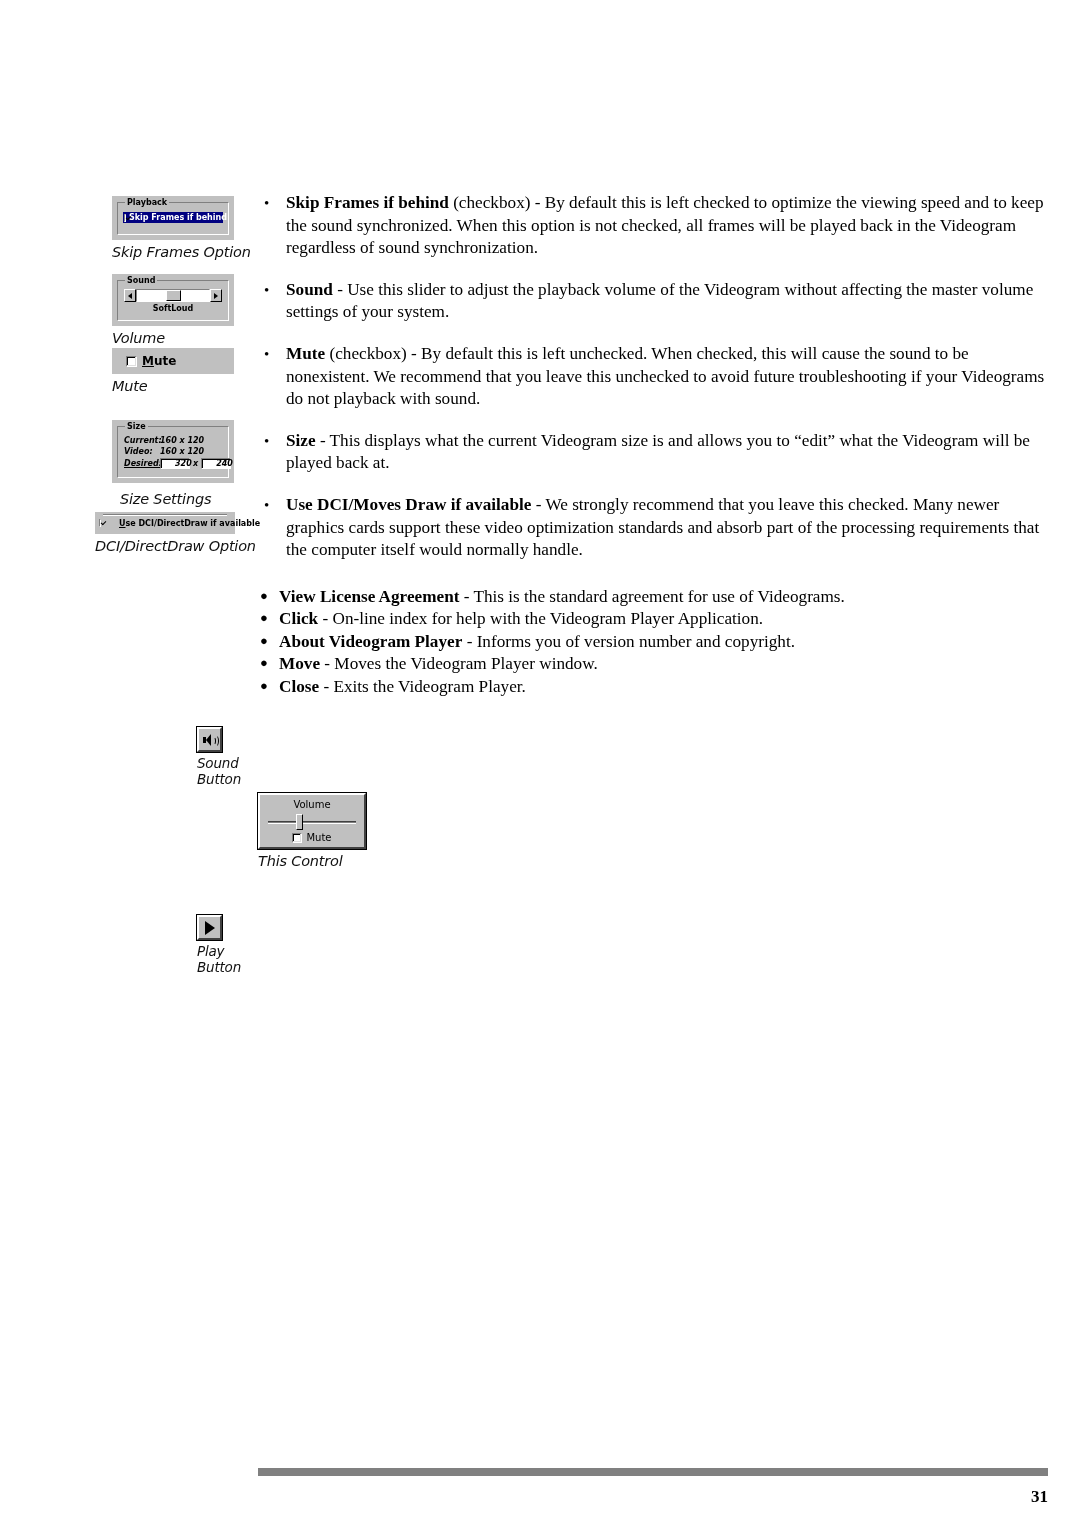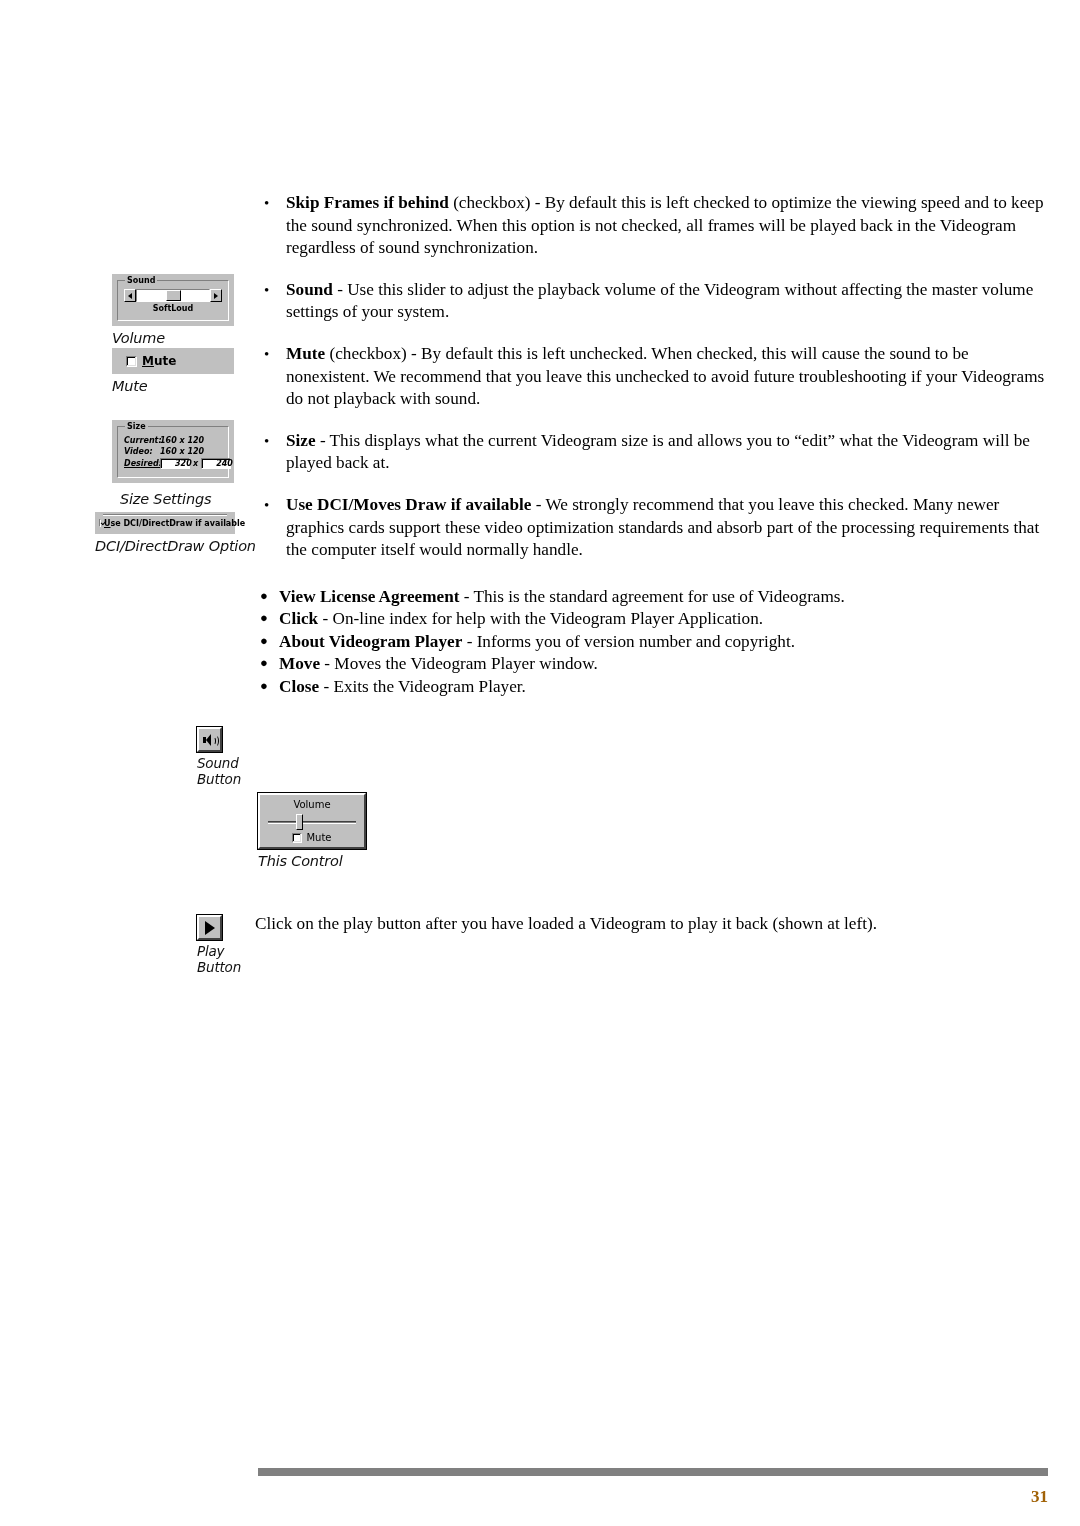--- a/index.html
+++ b/index.html
@@ -254,21 +254,21 @@
   }
   .xsep { margin: 0 3px; font-weight: bold; }
 
   
   #fig-dci { left: 95px; top: 512px; }
   #dci-panel {
     width: 140px;
     height: 22px;
     display: flex;
     align-items: center;
-    gap: 3px;
+    gap: 18px;
     padding: 0 4px;
     position: relative;
   }
   #dci-panel::before {
     content: "";
     position: absolute;
     left: 8px;
     right: 8px;
     top: 2px;
     height: 1px;
@@ -456,28 +456,40 @@
     height: 8px;
     background: #808080;
   }
   #page-number {
     position: absolute;
     right: 32px;
     top: 1487px;
     font-family: "Liberation Serif", serif;
     font-size: 17px;
     font-weight: bold;
-    color: #a16207;
+    color: #000000;
   }
 </style>
 </head>
 <body>
 
 <div id="page">
 
+  <div class="figure-block" id="fig-skip">
+    <div class="w95" id="skip-panel">
+      <div class="groupbox" id="skip-group">
+        <span class="gb-title">Playback</span>
+        <div id="skip-row">
+          <span class="chk checked"></span>
+          <span>Skip Frames if behind</span>
+        </div>
+      </div>
+    </div>
+    <div class="fig-caption">Skip Frames Option</div>
+  </div>
 
   <div class="figure-block" id="fig-volume">
     <div class="w95" id="sound-panel">
       <div class="groupbox" id="sound-group">
         <span class="gb-title">Sound</span>
         <div class="scrollbar">
           <div class="sb-btn">
               <span class="sb-arrow-l"></span>
             </div>
           <div class="sb-track">
@@ -615,18 +627,17 @@
         <b>Move</b><span> - Moves the Videogram Player window.</span>
       </li>
       <li>
         <span class="bul">●</span>
         <b>Close</b><span> - Exits the Videogram Player.</span>
       </li>
     </ul>
   </div>
 
 
-  <div class="bodytext" id="para-play">Click on the play button after you have loaded a Videogram to play it back (shown at left).</div>
 
   <div id="footer-rule"></div>
   <div id="page-number">31</div>
 
 </div>
 
 </body></html>

